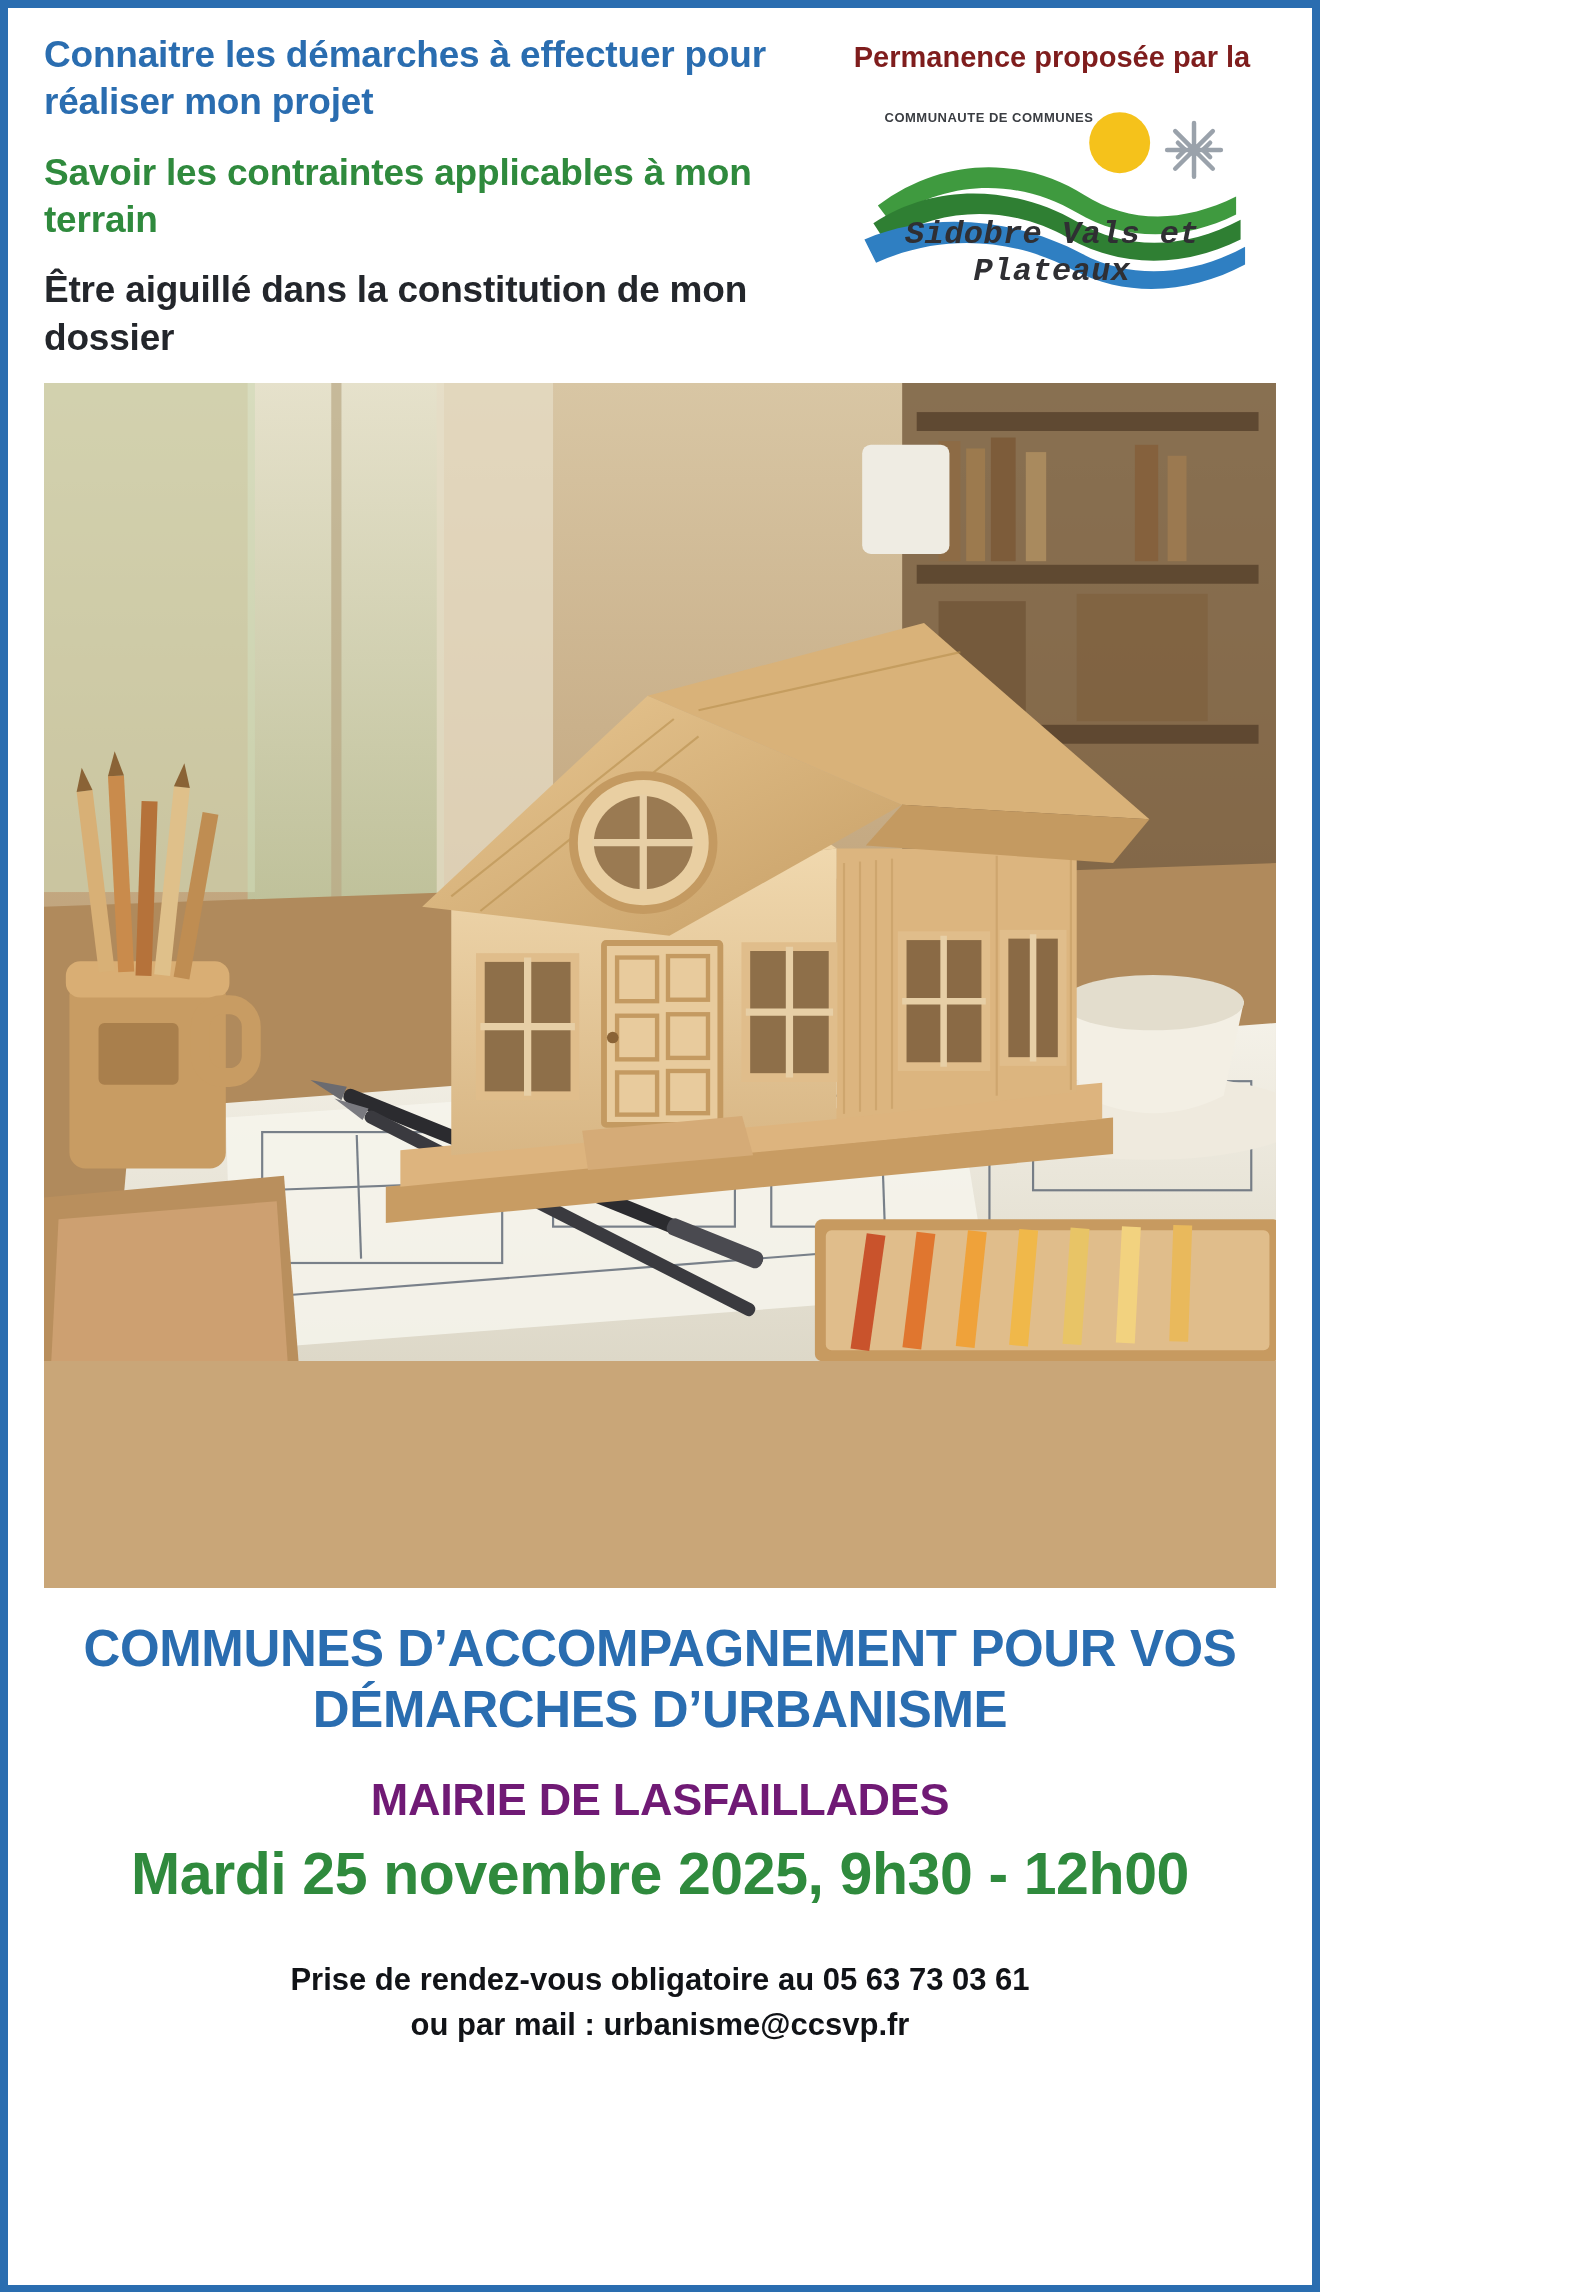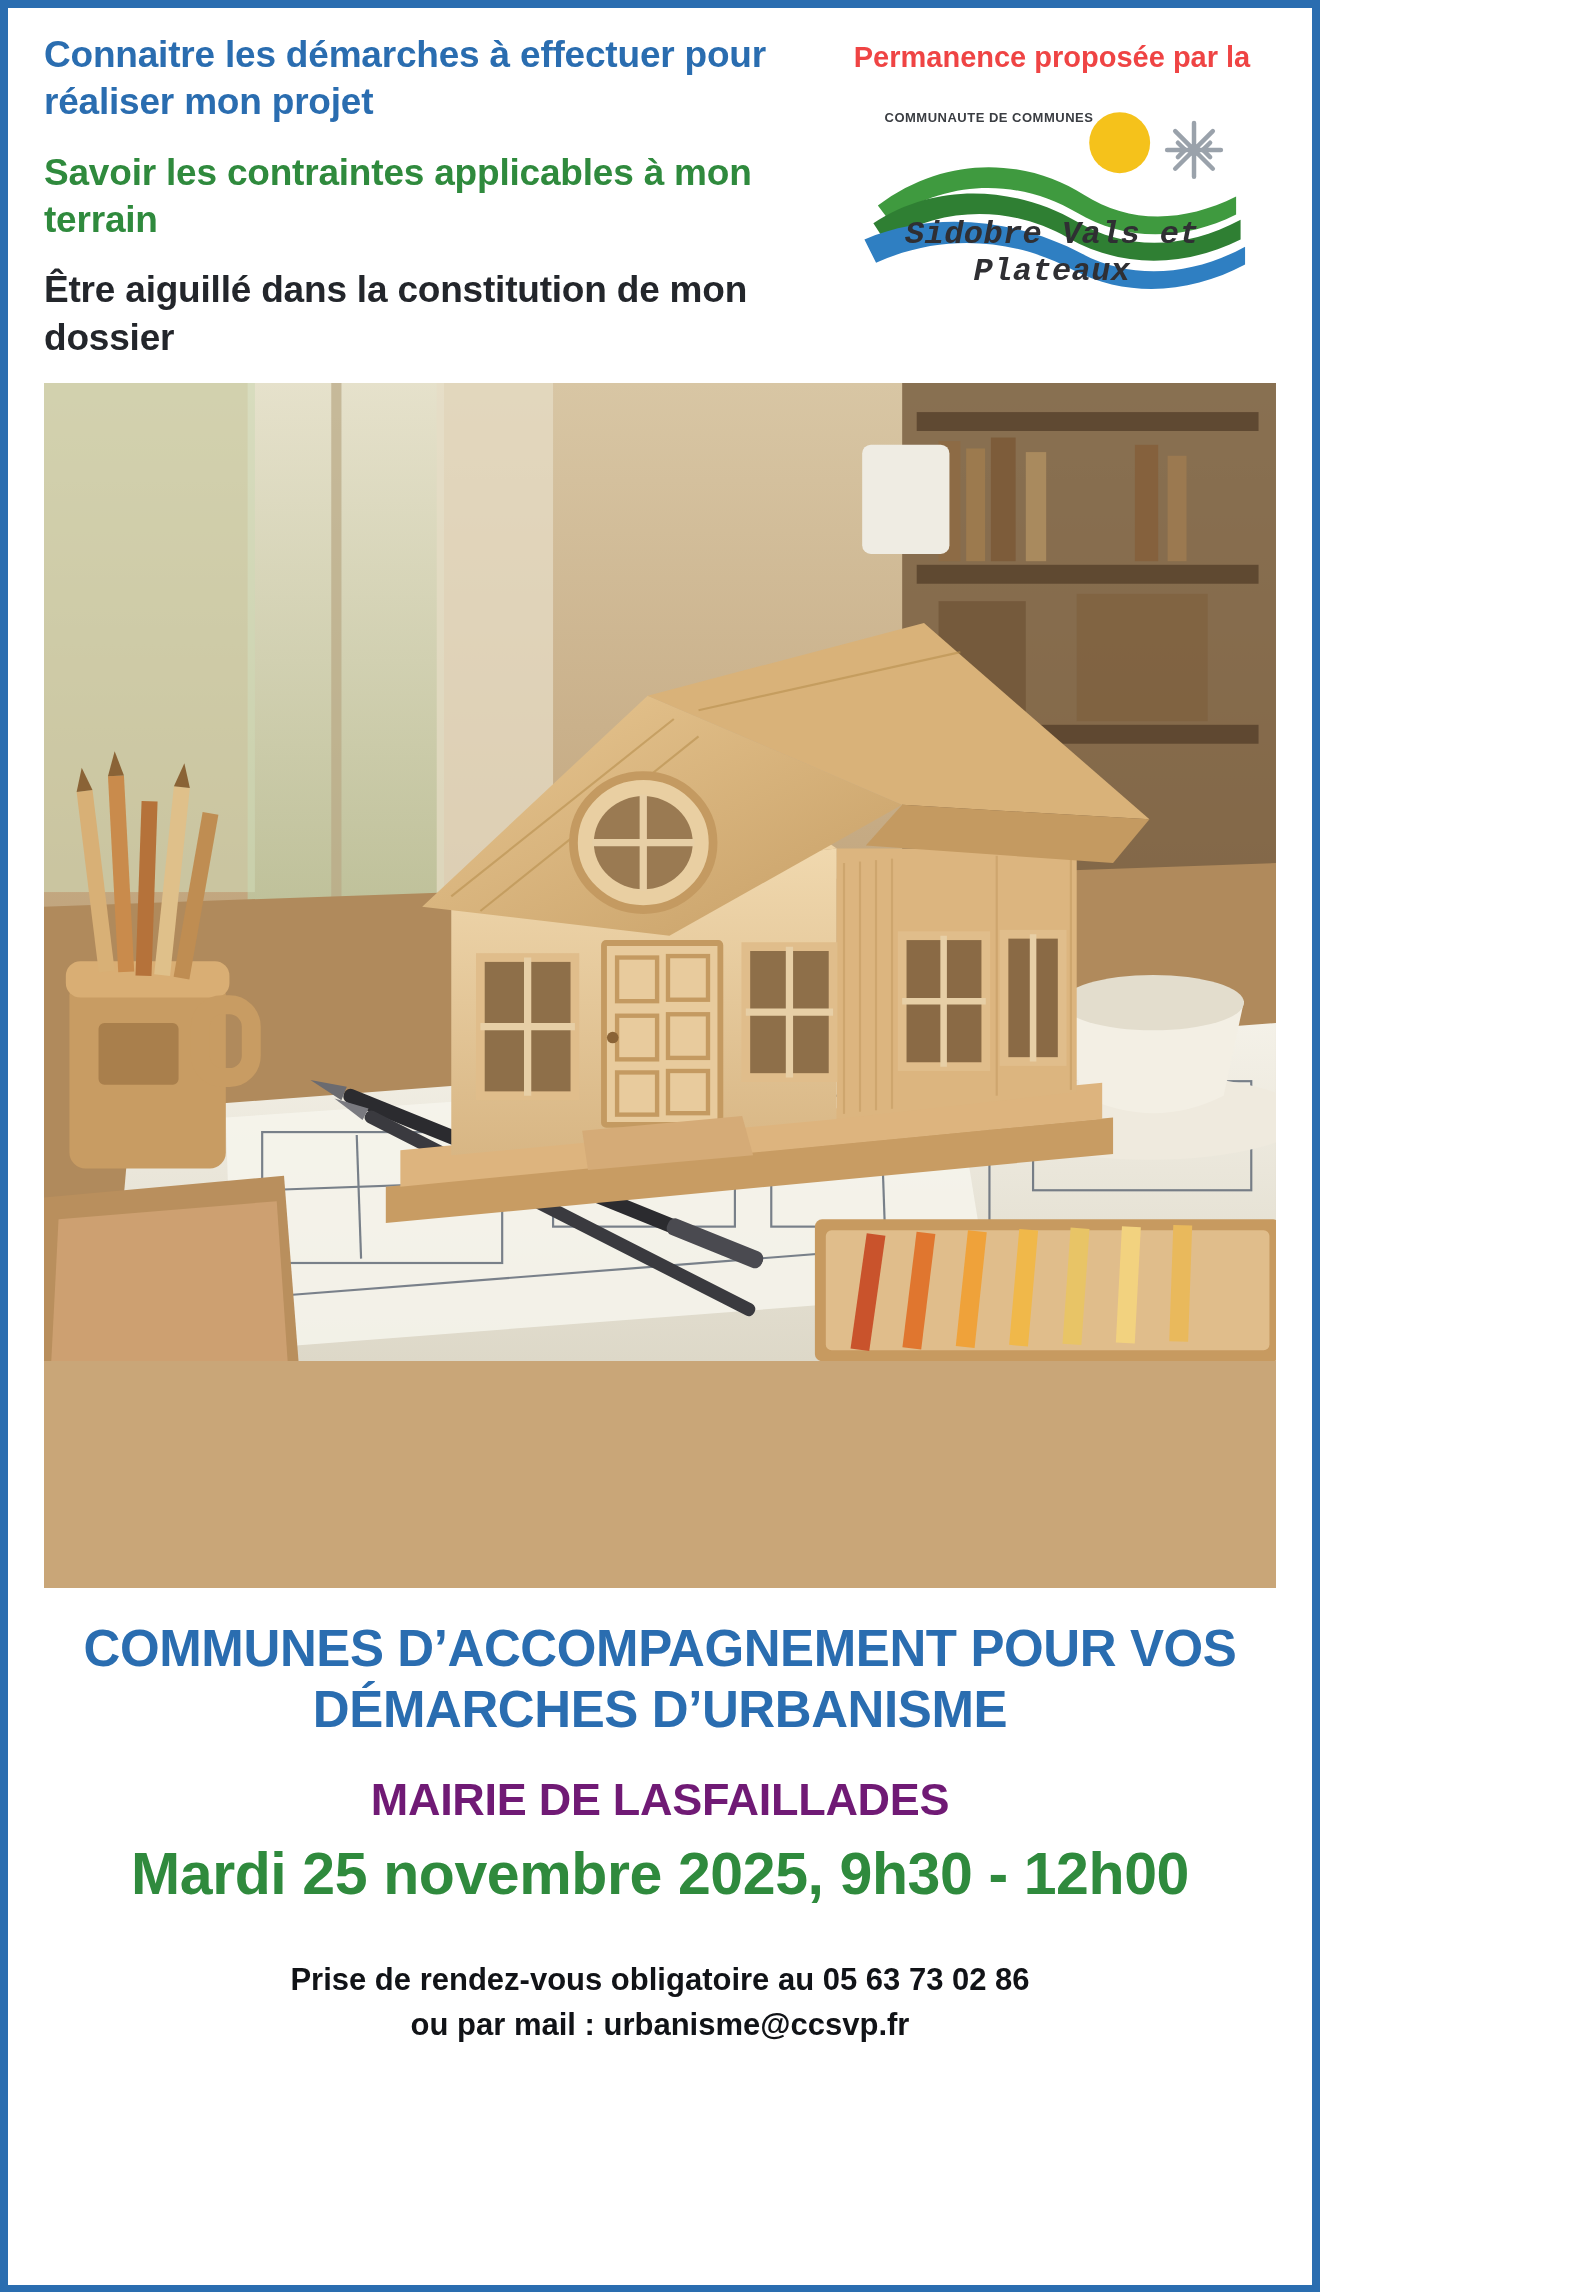--- a/index.html
+++ b/index.html
@@ -55,21 +55,21 @@
     line-height: 1.28;
     margin: 0;
     letter-spacing: -0.2px;
   }
   .header-right {
     flex: 0 0 448px;
     text-align: center;
     padding-top: 7.2px;
   }
   .perm-text {
-    color: #ef4444;
+    color: #7f1d1d;
     font-size: 29px;
     font-weight: bold;
     line-height: 1.32;
     margin: 0 0 12.5px 0;
     text-align: center;
   }
 
   
   .logo {
     position: relative;
@@ -375,18 +375,18 @@
         </g>
       </g>
     </svg>
 
   </div>
 
   <div class="footer">
     <h1 class="title-main">COMMUNES D’ACCOMPAGNEMENT POUR VOS DÉMARCHES D’URBANISME</h1>
     <p class="venue">MAIRIE DE LASFAILLADES</p>
     <p class="datetime">Mardi 25 novembre 2025, 9h30 - 12h00</p>
-    <p class="contact-line">Prise de rendez-vous obligatoire au 05 63 73 02 86</p>
+    <p class="contact-line">Prise de rendez-vous obligatoire au 05 63 73 03 61</p>
     <p class="contact-line">ou par mail : urbanisme@ccsvp.fr</p>
   </div>
 
 </div>
 
 
 </body></html>

